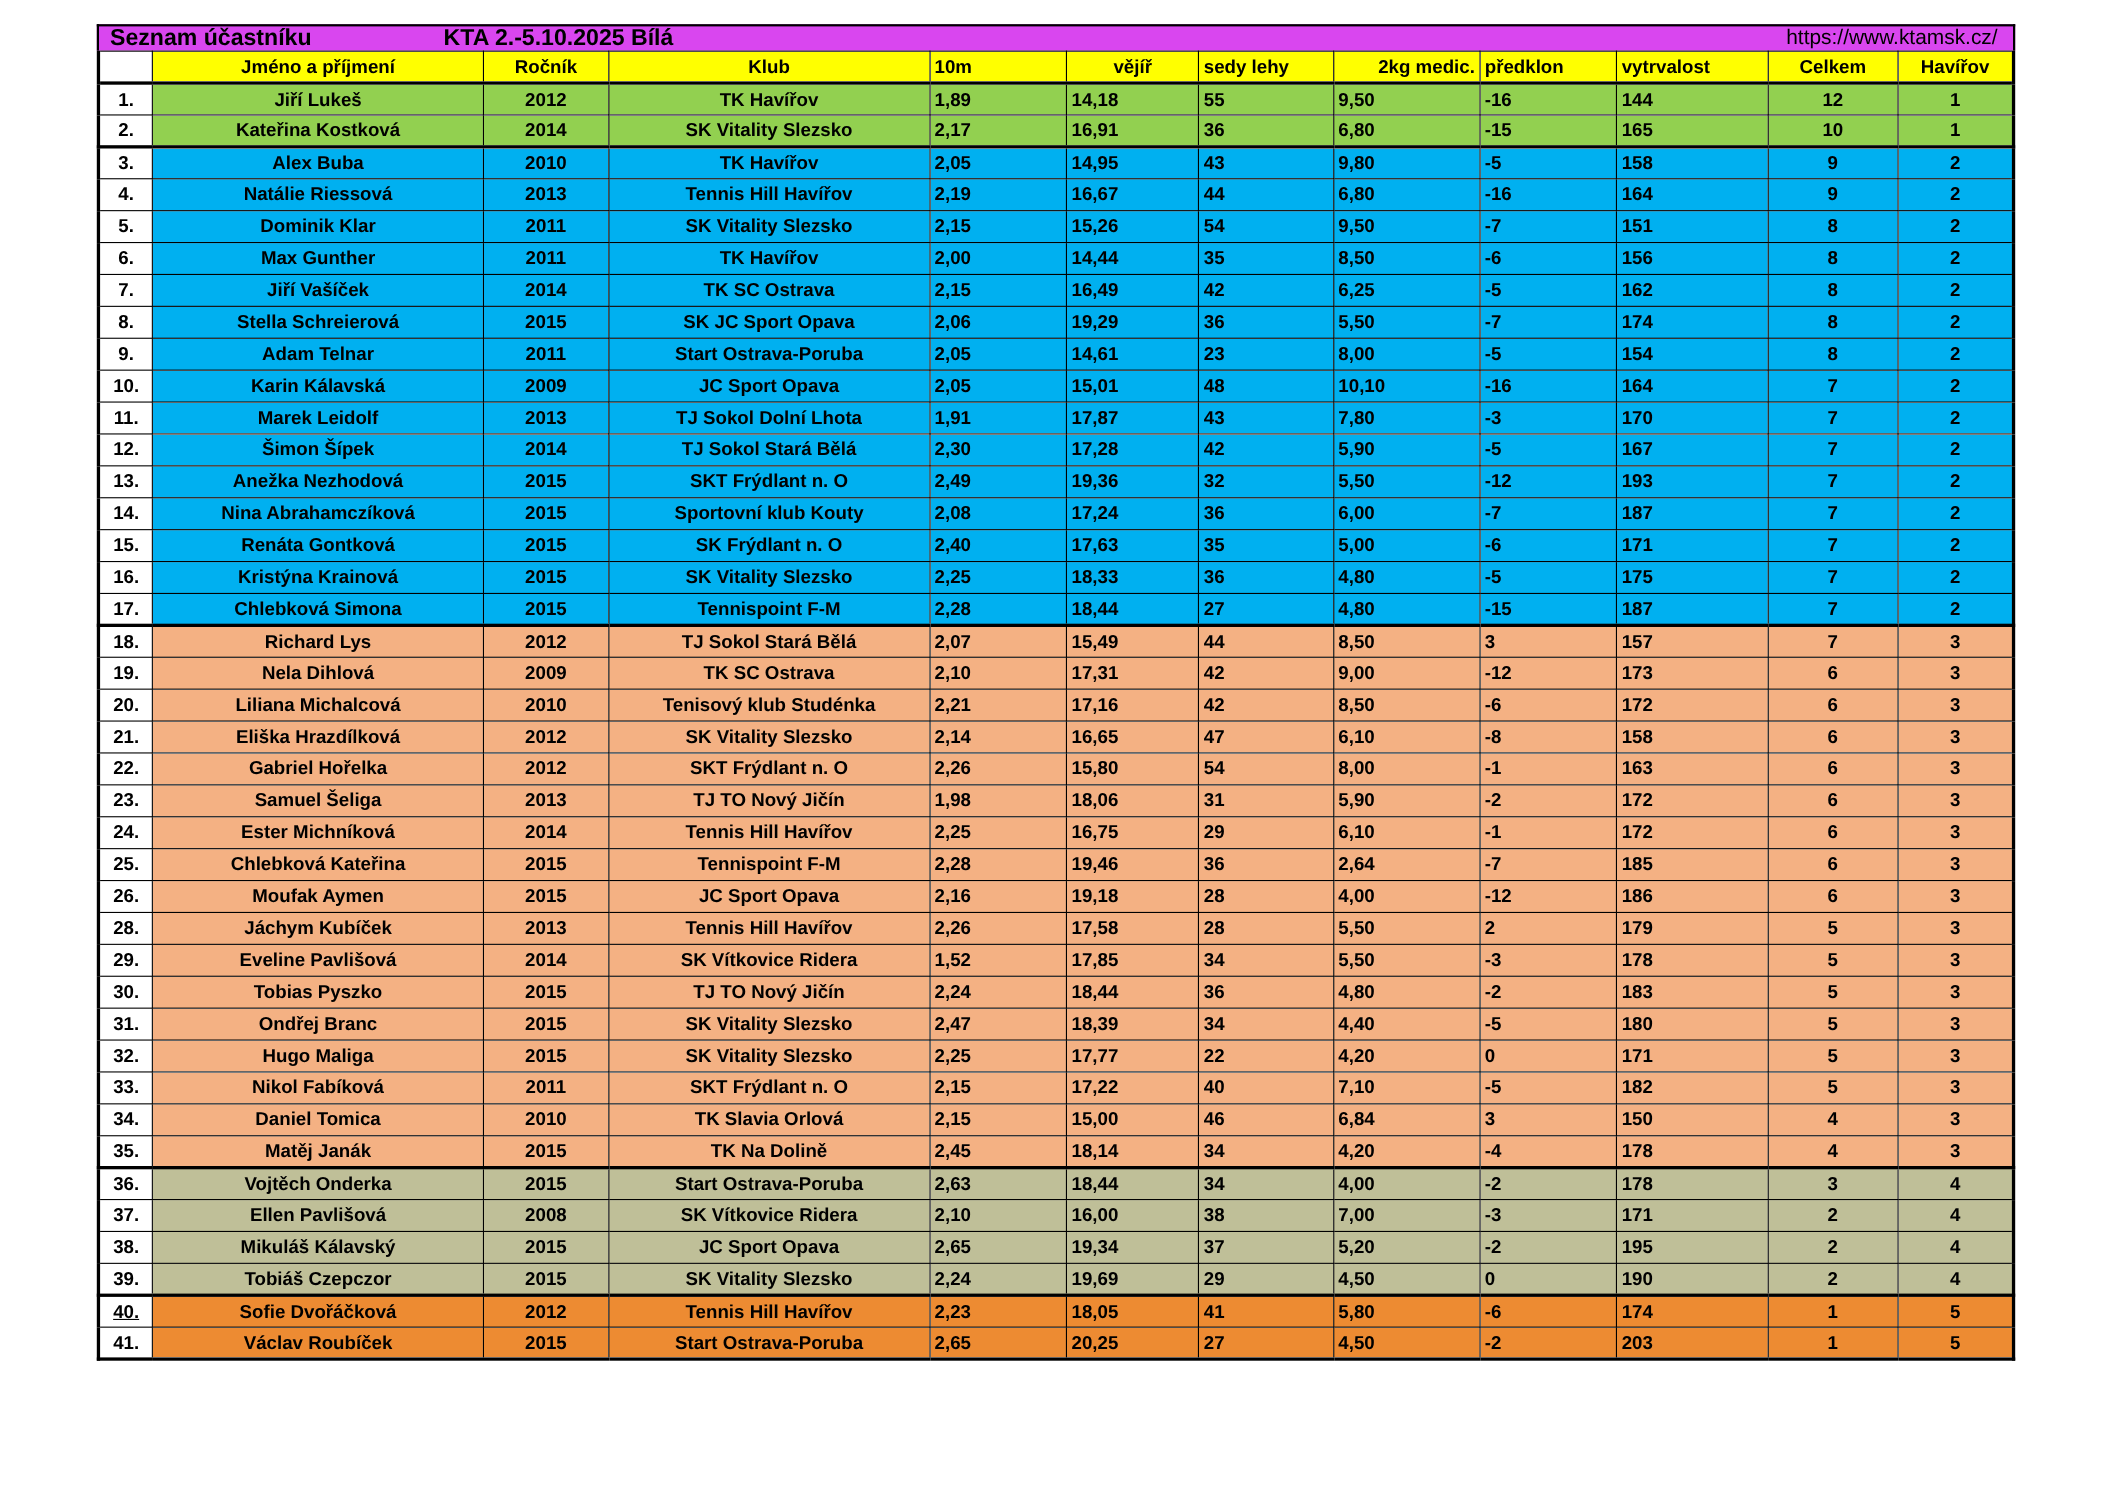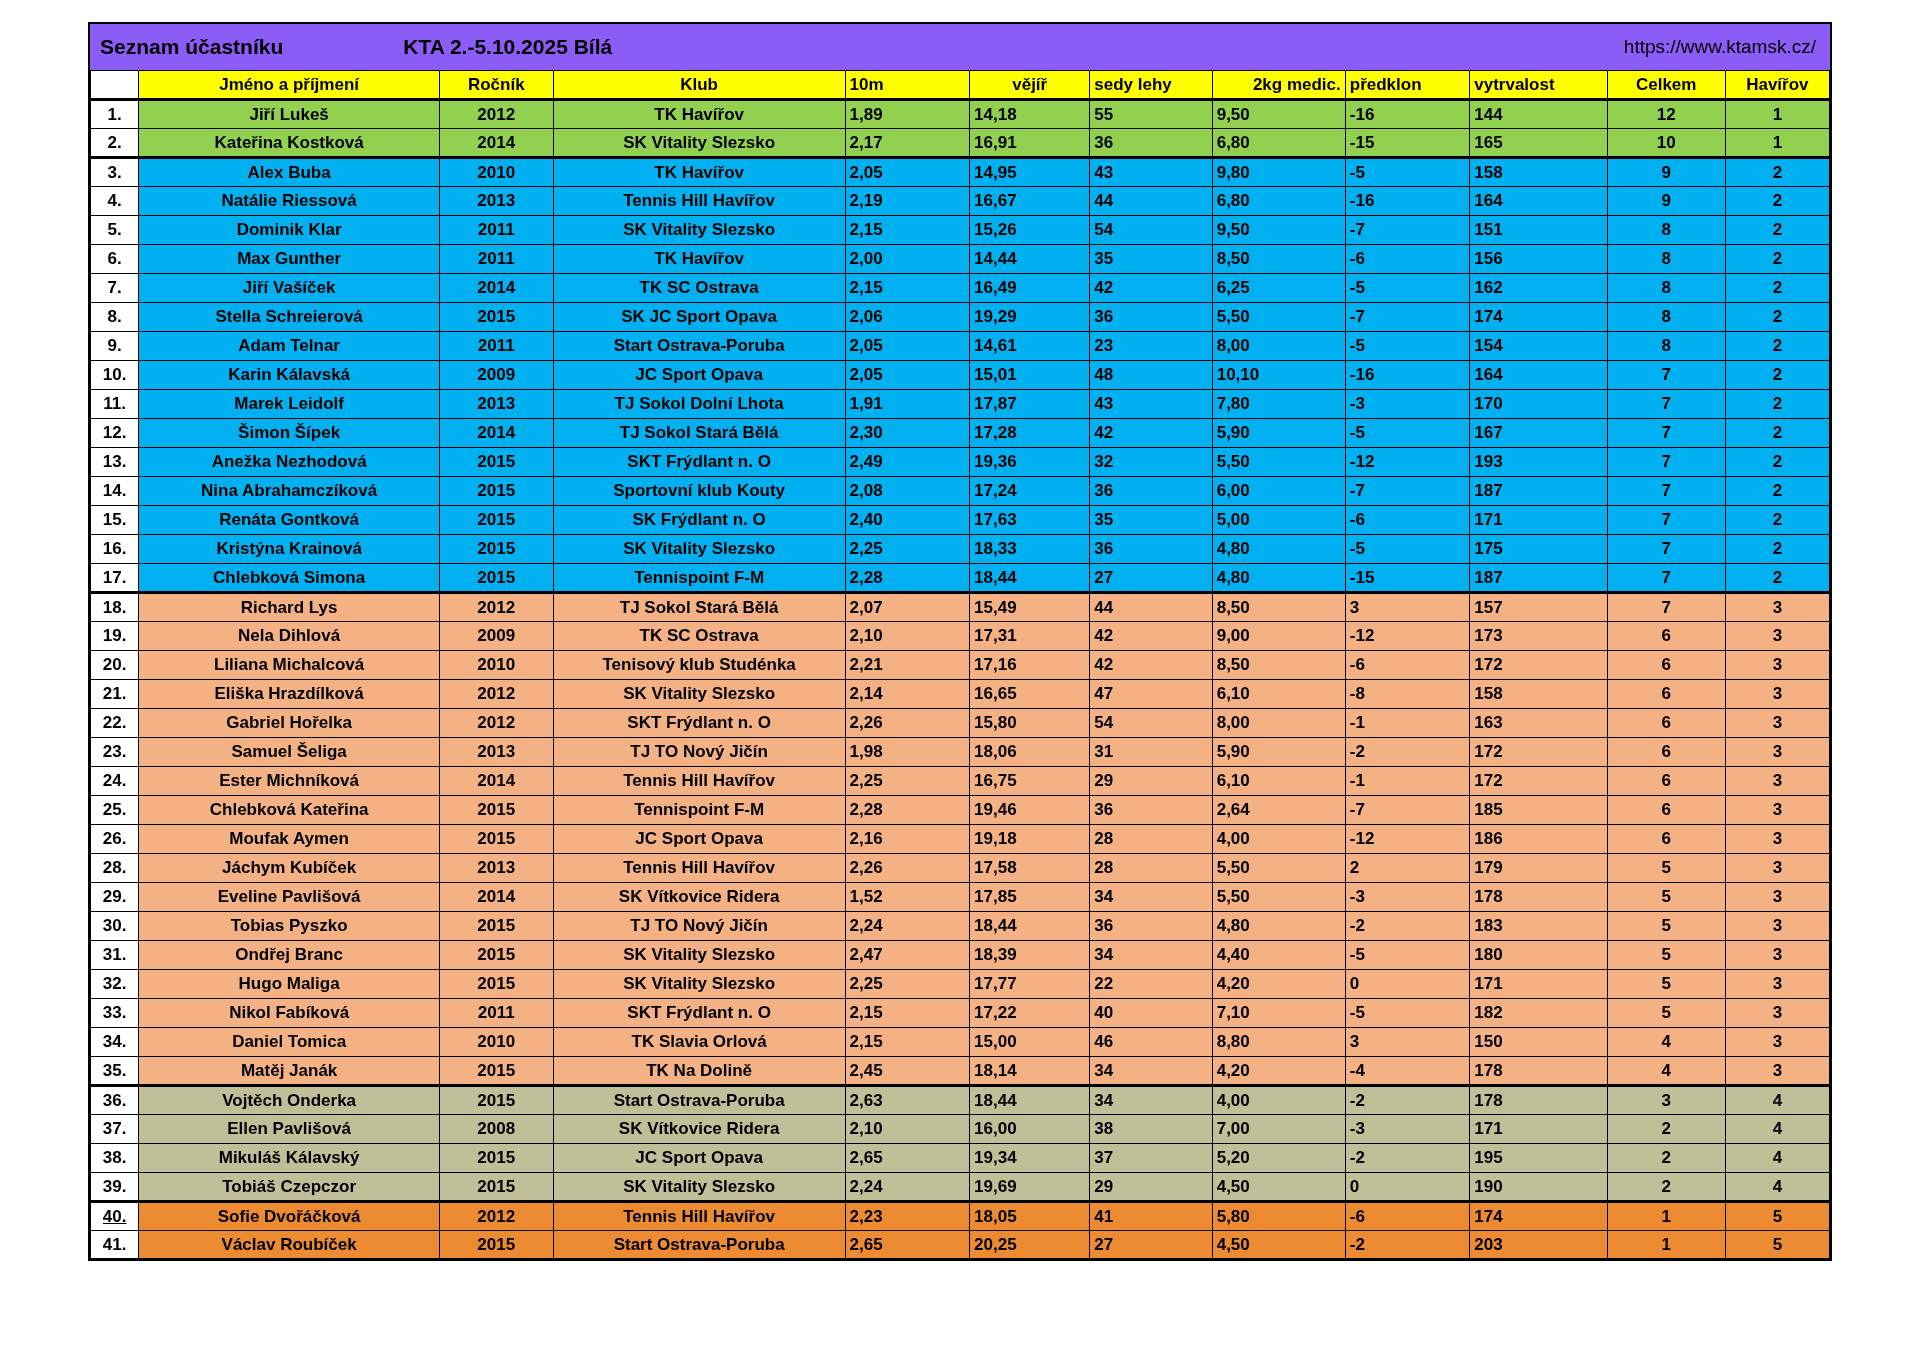--- a/index.html
+++ b/index.html
@@ -14,23 +14,23 @@
     position: relative;
     background: #ffffff;
     box-sizing: border-box;
     padding: 22px 88px 0 88px;
   }
   .title-bar {
     display: flex;
     align-items: center;
     border: 2px solid #000;
     border-bottom: none;
-    height: 48px;
+    height: 24px;
     box-sizing: border-box;
-    background: #8b5cf6;
+    background: #d946ef;
   }
   .title-left {
     font-size: 21px;
     font-weight: bold;
     padding-left: 10px;
     white-space: nowrap;
   }
   .title-center {
     font-size: 21px;
     font-weight: bold;
@@ -589,21 +589,21 @@
           <td class="znam" style="border-right: 3px solid rgb(0, 0, 0);">3</td>
         </tr>
         <tr class="g3">
           <td class="rank" style="border-left: 3px solid rgb(0, 0, 0);">34.</td>
           <td class="name">Daniel Tomica</td>
           <td class="year">2010</td>
           <td class="club">TK Slavia Orlová</td>
           <td class="num">2,15</td>
           <td class="num">15,00</td>
           <td class="num">46</td>
-          <td class="num">8,80</td>
+          <td class="num">6,84</td>
           <td class="num">3</td>
           <td class="num">150</td>
           <td class="celk">4</td>
           <td class="znam" style="border-right: 3px solid rgb(0, 0, 0);">3</td>
         </tr>
         <tr class="g3 group-end">
           <td class="rank" style="border-left: 3px solid rgb(0, 0, 0);">35.</td>
           <td class="name">Matěj Janák</td>
           <td class="year">2015</td>
           <td class="club">TK Na Dolině</td>

